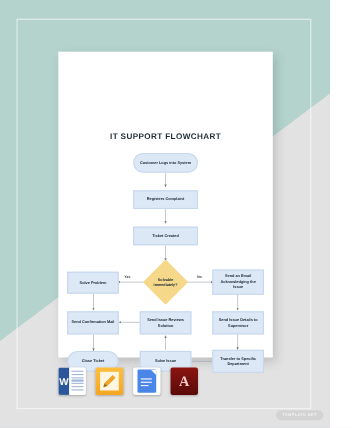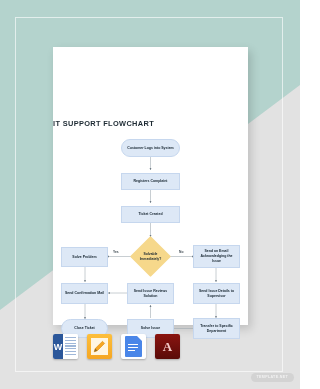--- a/index.html
+++ b/index.html
@@ -21,21 +21,21 @@
     border:1px solid rgba(255,255,255,0.62);box-sizing:border-box;
   }
 
   
   .paper{
     position:absolute;left:53px;top:47px;width:195px;height:278px;
     background:#ffffff;
     box-shadow:3px 4px 9px rgba(0,0,0,0.16);
   }
   .paper-title{
-    position:absolute;top:72px;left:0;width:195px;
+    position:absolute;top:72px;left:0;width:195px;text-align:center;
     font-size:7.4px;font-weight:bold;letter-spacing:0.35px;color:#1d2a33;
   }
 
   
   .fc{position:absolute;left:0;top:0;width:195px;height:278px;}
   .fc svg{position:absolute;left:0;top:0;width:195px;height:278px;overflow:visible;}
 
   .node{
     position:absolute;box-sizing:border-box;
     display:flex;align-items:center;justify-content:center;text-align:center;

